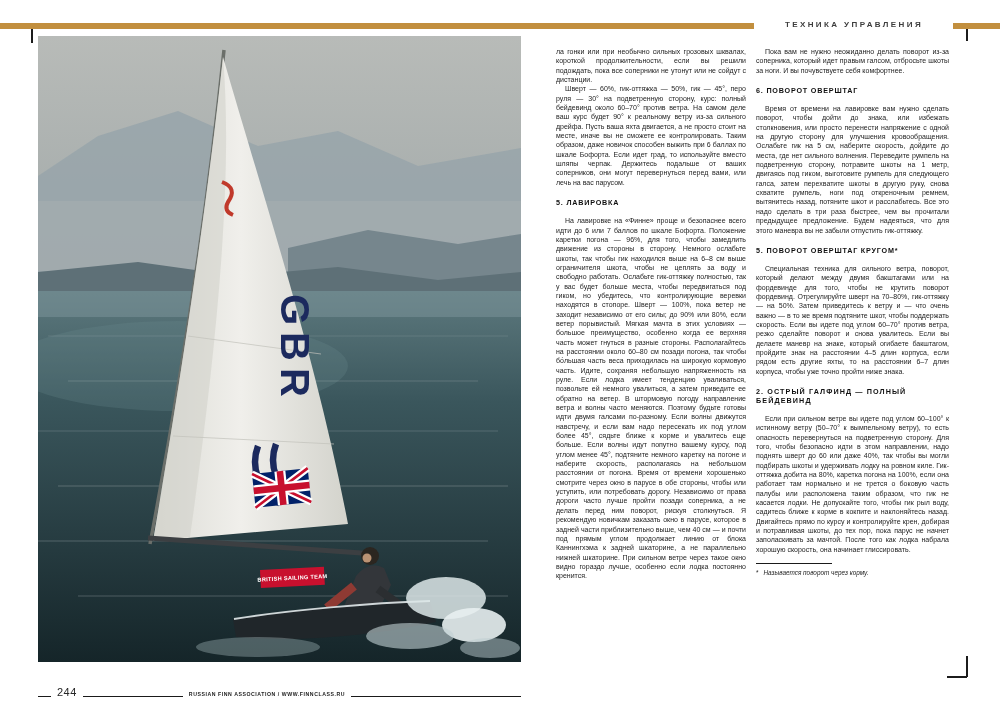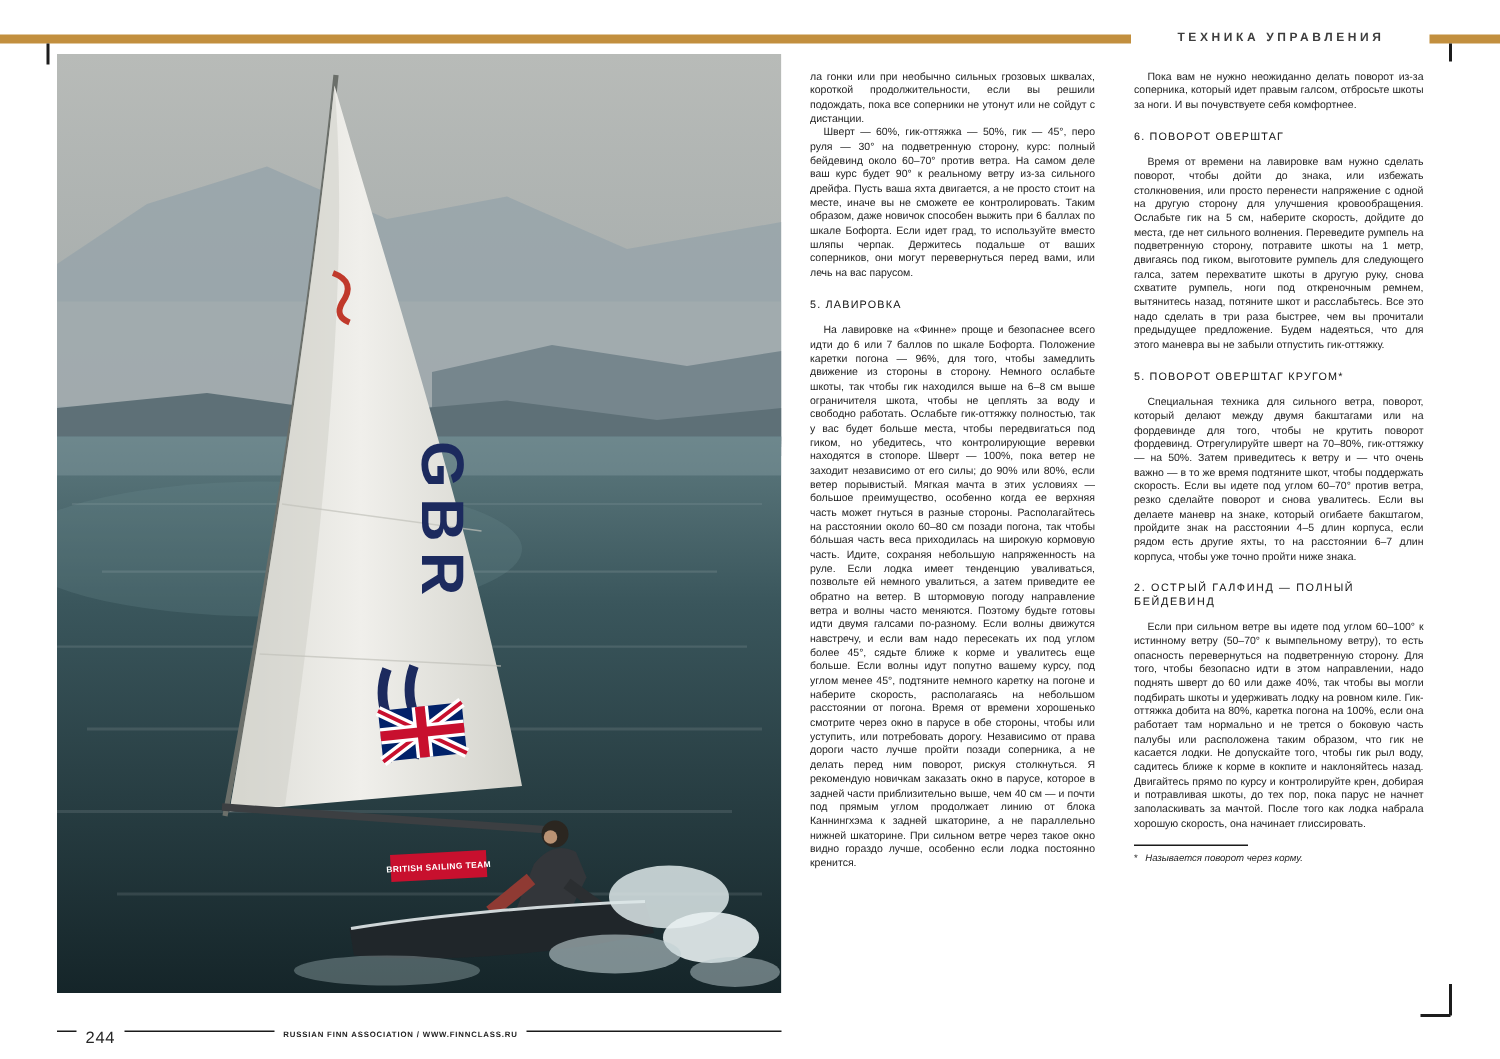--- a/index.html
+++ b/index.html
@@ -11,33 +11,33 @@
   #gold-right{left:953px;width:47px;}
   .running-head{position:absolute;top:20px;left:758px;width:192px;text-align:center;
     font-size:8px;font-weight:600;letter-spacing:2.4px;color:#3d3d3d;}
   
   .mark{position:absolute;background:#1c1c1c;}
   
   .photo{position:absolute;left:38px;top:36px;width:483px;height:626px;overflow:hidden;}
   
   .col{position:absolute;top:47px;width:190px;font-size:7px;line-height:9.35px;
        text-align:justify;color:#232323;}
-  #col1{left:540px;}
+  #col1{left:556px;}
   #col2{left:756px;width:193px;}
   .col p{margin:0;}
   .col p.ind{text-indent:9px;}
-  .bhead{font-weight:normal;font-size:7.2px;letter-spacing:0.8px;color:#101010;
+  .bhead{font-weight:bold;font-size:7.2px;letter-spacing:0.8px;color:#101010;
          margin:11px 0 9px 0;text-align:left;line-height:9px;}
   .bhead.wide{letter-spacing:1.1px;}
   .footnote{margin-top:9px;}
   .footnote .fn-rule{width:76px;height:1px;background:#1a1a1a;margin-bottom:4px;}
   .fn-line{display:flex;gap:5px;font-size:6.4px;}
   .fn-text{font-style:italic;}
   
-  .footer{position:absolute;top:687px;display:flex;align-items:flex-start;gap:6px;}
+  .footer{position:absolute;top:687px;display:flex;align-items:flex-end;gap:6px;}
   #footer-left{left:38px;width:483px;}
   #footer-right{left:540px;width:428px;}
   .frule{height:1.4px;background:#1a1a1a;}
   .pageno{font-size:11px;letter-spacing:0.5px;color:#262626;line-height:10px;}
   .fcaption{font-size:5.2px;font-weight:bold;letter-spacing:0.55px;color:#222;white-space:nowrap;}
 </style>
 </head>
 <body>
 
 <div class="spread">

